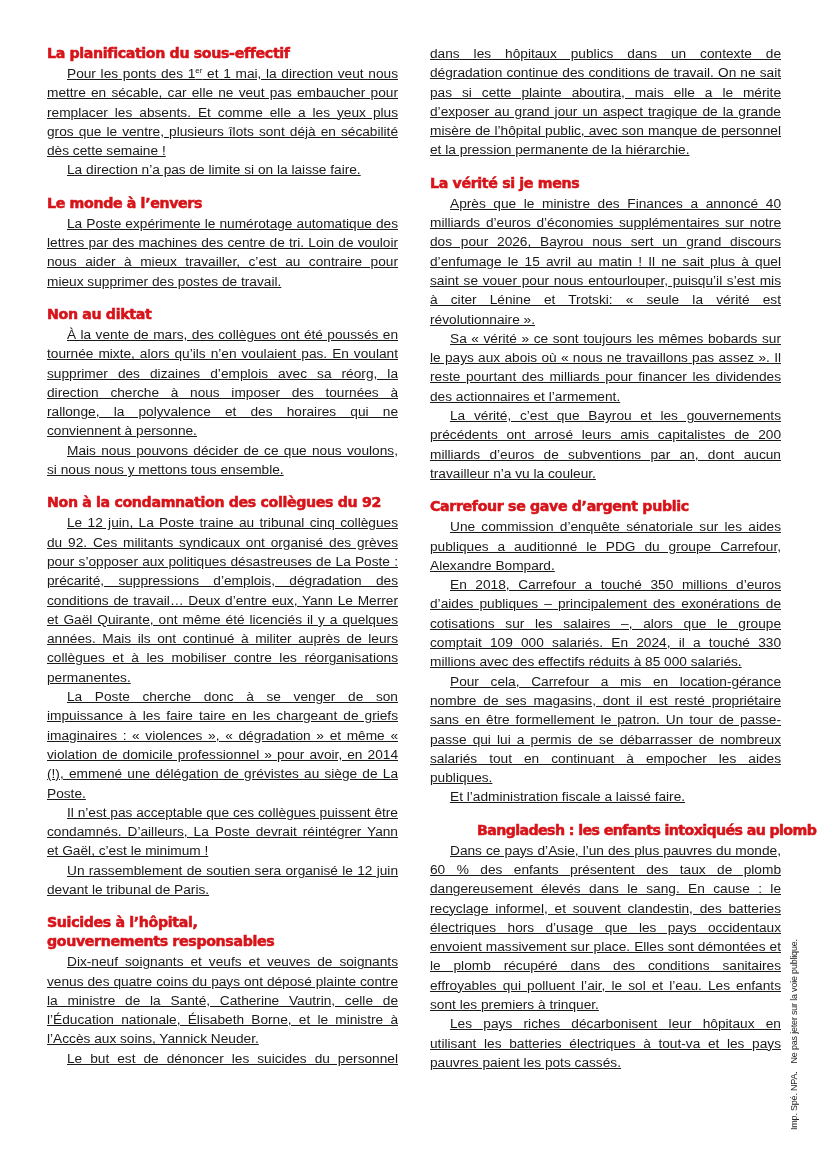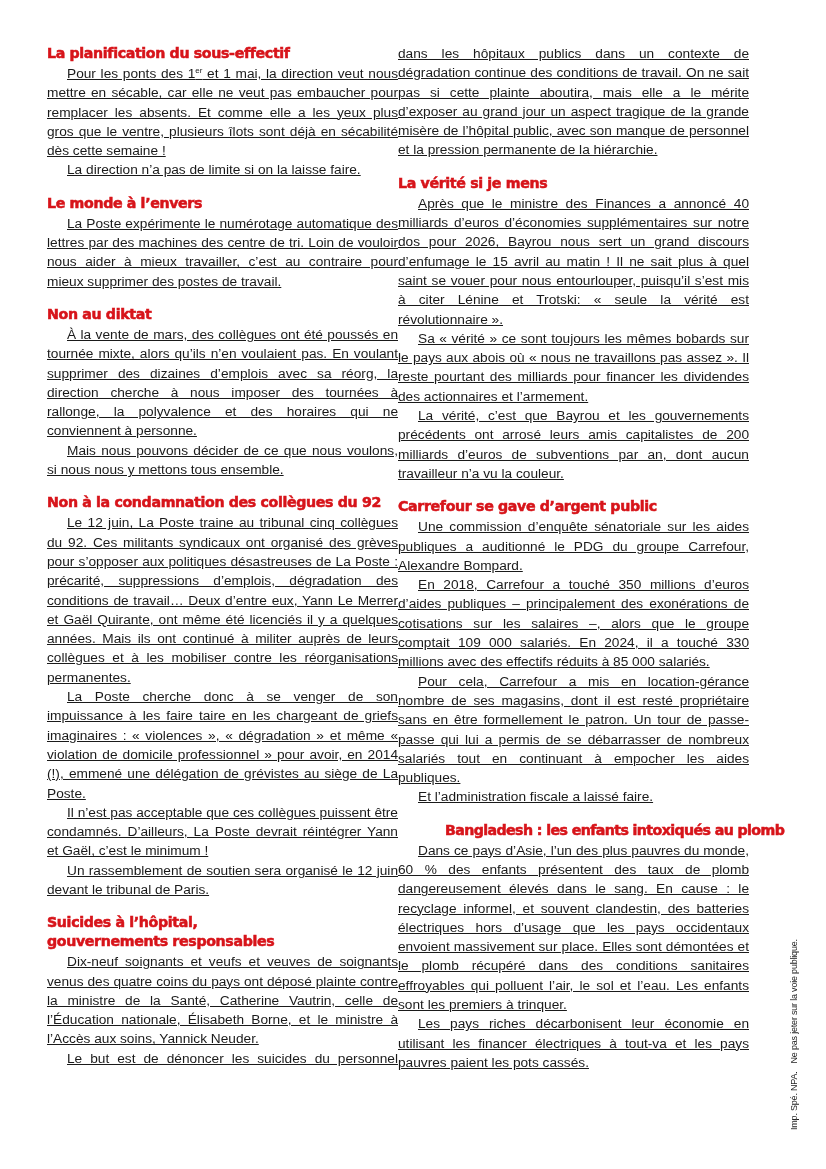--- a/index.html
+++ b/index.html
@@ -9,21 +9,21 @@
     font-family: "Liberation Sans", "DejaVu Sans", sans-serif;
     color: #1a1a1a;
     overflow: hidden;
   }
   .page {
     position: absolute;
     left: 47px;
     top: 44px;
     width: 734px;
     display: flex;
-    justify-content: flex-start;
+    justify-content: space-between;
   }
   .column {
     width: 351px;
   }
   .article { margin-bottom: 14px; }
   .headline {
     font-family: "DejaVu Sans", sans-serif;
     font-weight: bold;
     color: #d7141a;
     font-size: 14.2px;
@@ -113,20 +113,20 @@
       <h2 class="headline">Carrefour se gave d’argent public</h2>
       <p class="para">Une commission d’enquête sénatoriale sur les aides publiques a auditionné le PDG du groupe Carrefour, Alexandre Bompard.</p>
       <p class="para">En 2018, Carrefour a touché 350 millions d’euros d’aides publiques – principalement des exonérations de cotisations sur les salaires –, alors que le groupe comptait 109 000 salariés. En 2024, il a touché 330 millions avec des effectifs réduits à 85 000 salariés.</p>
       <p class="para">Pour cela, Carrefour a mis en location-gérance nombre de ses magasins, dont il est resté propriétaire sans en être formellement le patron. Un tour de passe-passe qui lui a permis de se débarrasser de nombreux salariés tout en continuant à empocher les aides publiques.</p>
       <p class="para">Et l’administration fiscale a laissé faire.</p>
     </div>
 
     <div class="article">
       <h2 class="headline" style="letter-spacing:-0.6px;margin-left:47px;">Bangladesh : les enfants intoxiqués au plomb</h2>
       <p class="para">Dans ce pays d’Asie, l’un des plus pauvres du monde, 60 % des enfants présentent des taux de plomb dangereusement élevés dans le sang. En cause : le recyclage informel, et souvent clandestin, des batteries électriques hors d’usage que les pays occidentaux envoient massivement sur place. Elles sont démontées et le plomb récupéré dans des conditions sanitaires effroyables qui polluent l’air, le sol et l’eau. Les enfants sont les premiers à trinquer.</p>
-      <p class="para">Les pays riches décarbonisent leur économie en utilisant les financer électriques à tout-va et les pays pauvres paient les pots cassés.</p>
+      <p class="para">Les pays riches décarbonisent leur hôpitaux en utilisant les batteries électriques à tout-va et les pays pauvres paient les pots cassés.</p>
     </div>
   </div>
 </div>
 
 <div class="imprint">
   <span>Imp. Spé. NPA.</span><span class="gap"></span><span>Ne pas jeter sur la voie publique.</span>
 </div>
 
 </body></html>

